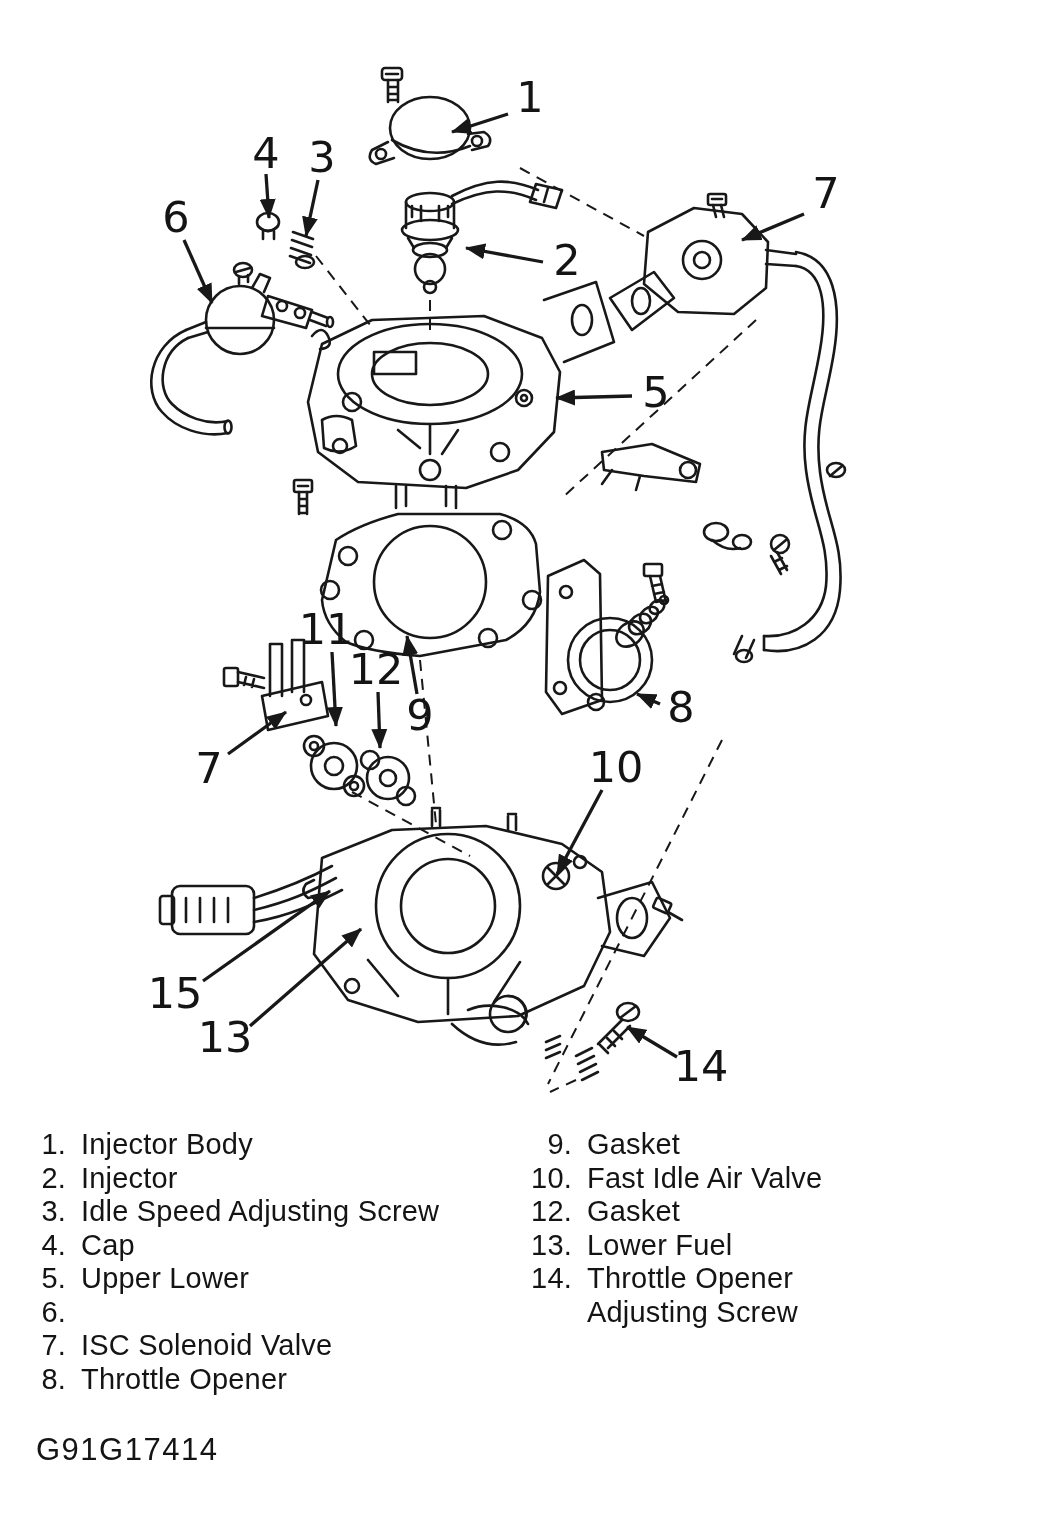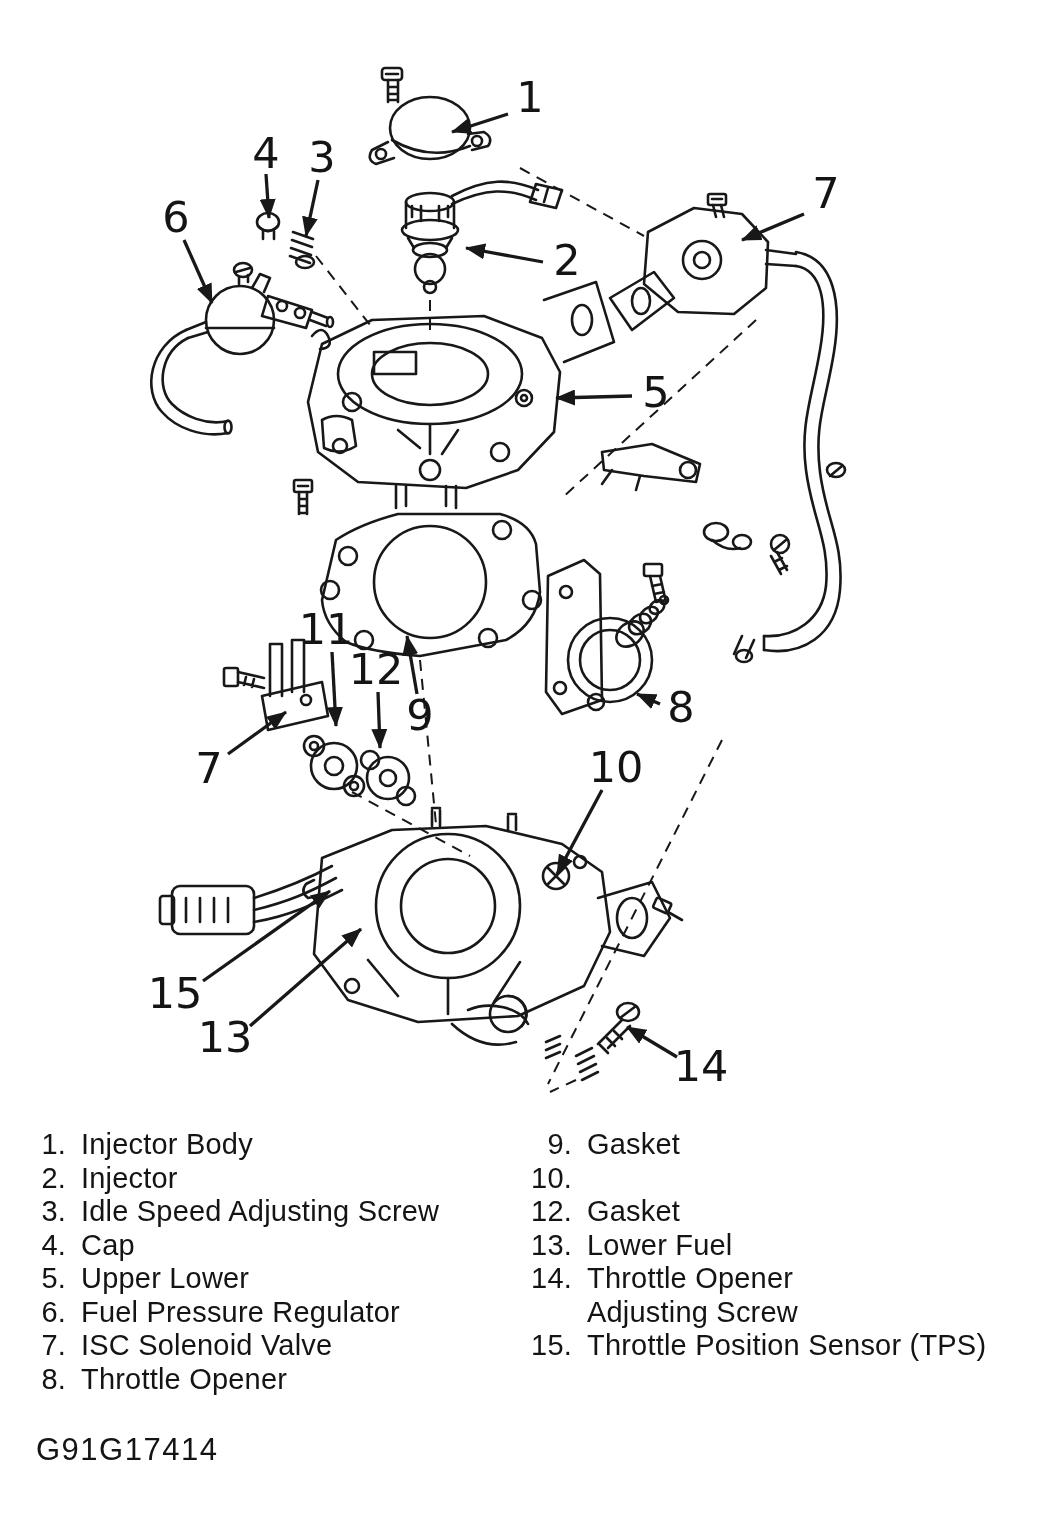--- a/index.html
+++ b/index.html
@@ -316,53 +316,49 @@
       <div class="legend-row">
         <span class="lnum">4.</span>
         <span class="llabel"><span>Cap</span></span>
       </div>
       <div class="legend-row">
         <span class="lnum">5.</span>
         <span class="llabel"><span>Upper Lower</span></span>
       </div>
       <div class="legend-row">
         <span class="lnum">6.</span>
-        <span class="llabel"><span>Fuel Pressure Regulator</span></span>
       </div>
       <div class="legend-row">
         <span class="lnum">7.</span>
         <span class="llabel"><span>ISC Solenoid Valve</span></span>
       </div>
       <div class="legend-row">
         <span class="lnum">8.</span>
         <span class="llabel"><span>Throttle Opener</span></span>
       </div>
     </div>
 
     <div class="legend-col right">
       <div class="legend-row">
         <span class="lnum">9.</span>
         <span class="llabel"><span>Gasket</span></span>
       </div>
       <div class="legend-row">
         <span class="lnum">10.</span>
+        <span class="llabel"><span>Fast Idle Air Valve</span></span>
       </div>
       <div class="legend-row">
         <span class="lnum">12.</span>
         <span class="llabel"><span>Gasket</span></span>
       </div>
       <div class="legend-row">
         <span class="lnum">13.</span>
         <span class="llabel"><span>Lower Fuel</span></span>
       </div>
       <div class="legend-row">
         <span class="lnum">14.</span>
         <span class="llabel"><span>Throttle Opener</span><span class="line2">Adjusting Screw</span></span>
       </div>
-      <div class="legend-row">
-        <span class="lnum">15.</span>
-        <span class="llabel"><span>Throttle Position Sensor (TPS)</span></span>
-      </div>
     </div>
   </div>
 
   <div class="figcode">G91G17414</div>
 </div>
 
 </body></html>

